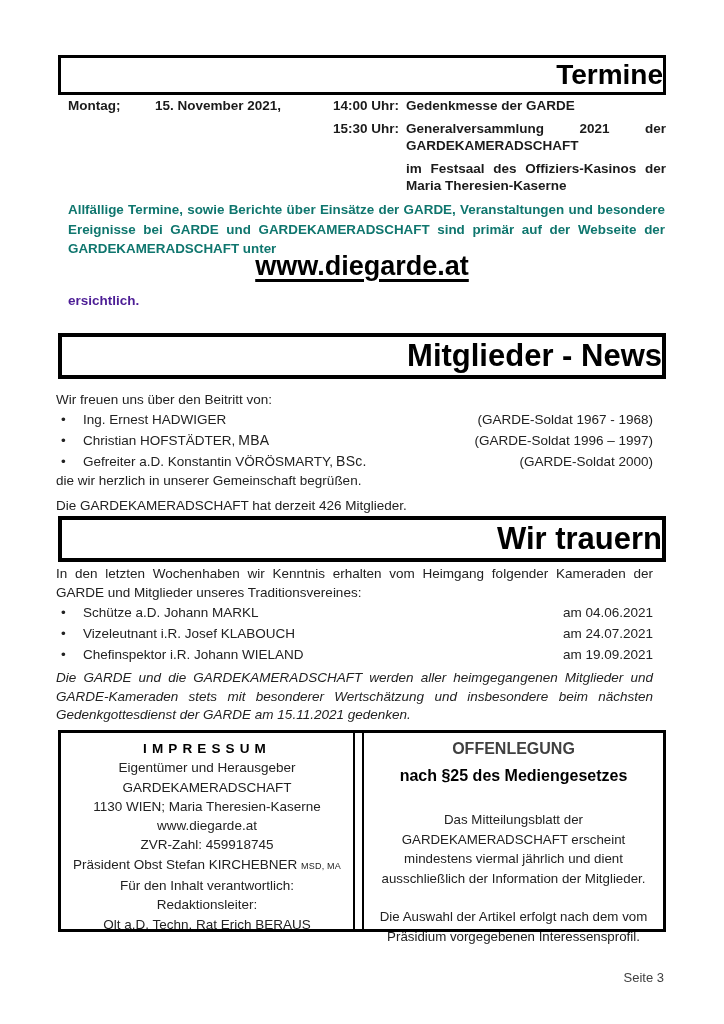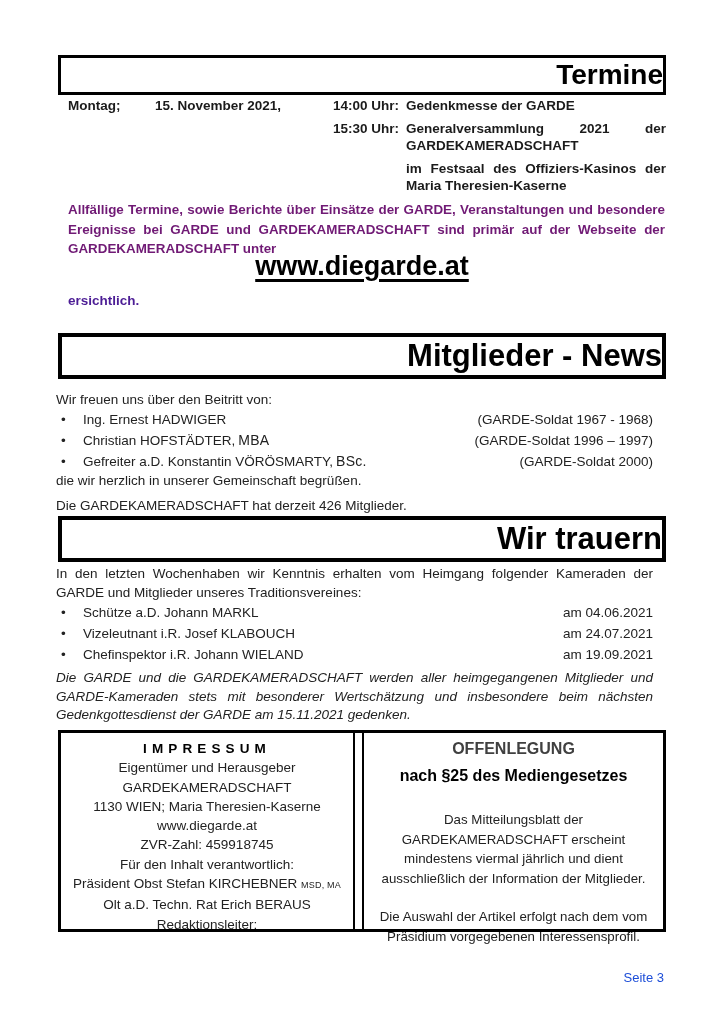--- a/index.html
+++ b/index.html
@@ -23,21 +23,21 @@
   #schedule { position:absolute; top:97px; left:68px; width:598px;
               font-size:13.5px; font-weight:bold; color:#1b1b1b; }
   .sched-row { display:grid; grid-template-columns:87px 178px 73px 260px; line-height:17.5px; }
   .sched-row + .sched-row { margin-top:5px; }
   .desc-block .jline { display:flex; justify-content:space-between; }
   .desc-block .gap-top { margin-top:5px; }
 
   
   #termine-note { position:absolute; top:200px; left:68px; width:597px;
                   font-size:13.4px; font-weight:bold; line-height:19.5px;
-                  text-align:justify; color:#701a75; }
+                  text-align:justify; color:#0f766e; }
   #website-link { position:absolute; top:251px; left:58px; right:58px;
                   text-align:center; font-size:27px; font-weight:bold; color:#000;
                   text-decoration:underline; text-decoration-thickness:3px; text-underline-offset:4px; }
   #ersichtlich  { position:absolute; top:293px; left:68px;
                   font-size:13.5px; font-weight:bold; color:#4c1d95; }
 
   
   .content-block { position:absolute; left:56px; width:597px; font-size:13.5px; color:#222; }
   #mitglieder-content { top:391px; }
   #trauern-content    { top:564px; }
@@ -60,21 +60,21 @@
   .cell-right { flex:1; border-left:2px solid #000; text-align:center;
                 font-size:13.3px; color:#222; padding:6px 3px 0 3px; }
   .impressum-title { font-weight:bold; letter-spacing:0.38em; color:#000; }
   .small-suffix { font-size:9px; letter-spacing:0.2px; }
   .offen-title { font-weight:bold; font-size:16px; line-height:20px; color:#404040; }
   .offen-subtitle { font-weight:bold; font-size:16px; line-height:20px; margin-top:7px; color:#000; }
   .offen-para1 { margin-top:24px; line-height:19.5px; }
   .offen-para2 { margin-top:19px; line-height:19.5px; }
 
   
-  #page-footer { position:absolute; top:970px; right:60px; font-size:13px; color:#1d4ed8; }
+  #page-footer { position:absolute; top:970px; right:60px; font-size:13px; color:#404040; }
 </style>
 </head>
 <body>
 
 <div class="page">
 
   <div id="termine-box" class="heading-box thin">
     <span>Termine</span>
   </div>
 
@@ -177,27 +177,27 @@
   </div>
 
   <div id="bottom-table">
     <div class="cell-left">
       <div class="impressum-title">IMPRESSUM</div>
       <div>Eigentümer und Herausgeber</div>
       <div>GARDEKAMERADSCHAFT</div>
       <div>1130 WIEN; Maria Theresien-Kaserne</div>
       <div>www.diegarde.at</div>
       <div>ZVR-Zahl: 459918745</div>
-      <div>Für den Inhalt verantwortlich:</div>
       <div>
         <span>Präsident Obst Stefan KIRCHEBNER</span>
         <span class="small-suffix">MSD, MA</span>
       </div>
+      <div>Für den Inhalt verantwortlich:</div>
+      <div>Redaktionsleiter:</div>
       <div>Olt a.D. Techn. Rat Erich BERAUS</div>
-      <div>Redaktionsleiter:</div>
     </div>
 
     <div class="cell-right">
       <div class="offen-title">OFFENLEGUNG</div>
       <div class="offen-subtitle">nach §25 des Mediengesetzes</div>
       <div class="offen-para1">Das Mitteilungsblatt der GARDEKAMERADSCHAFT erscheint mindestens viermal jährlich und dient ausschließlich der Information der Mitglieder.</div>
       <div class="offen-para2">Die Auswahl der Artikel erfolgt nach dem vom Präsidium vorgegebenen Interessensprofil.</div>
     </div>
   </div>
 

